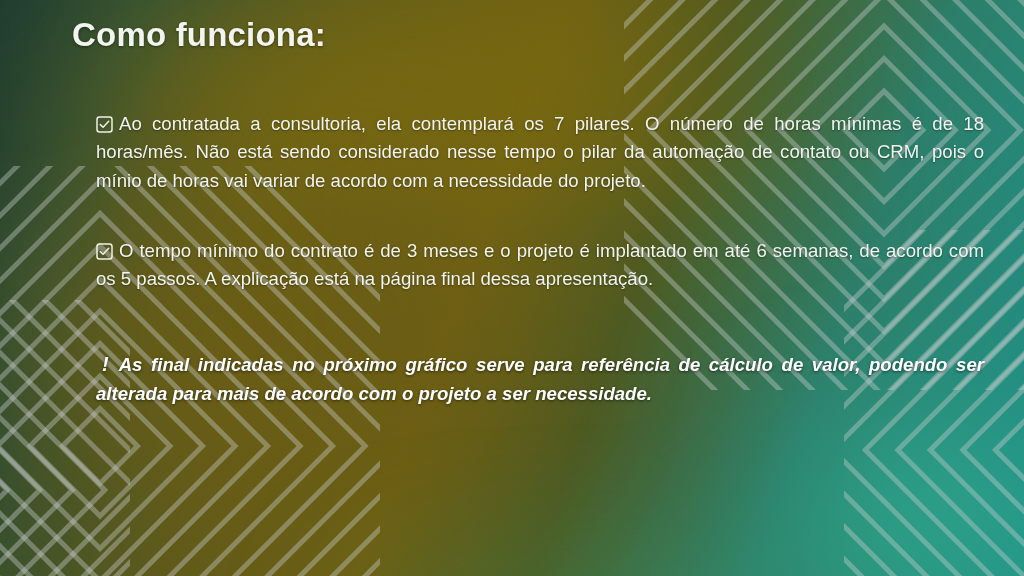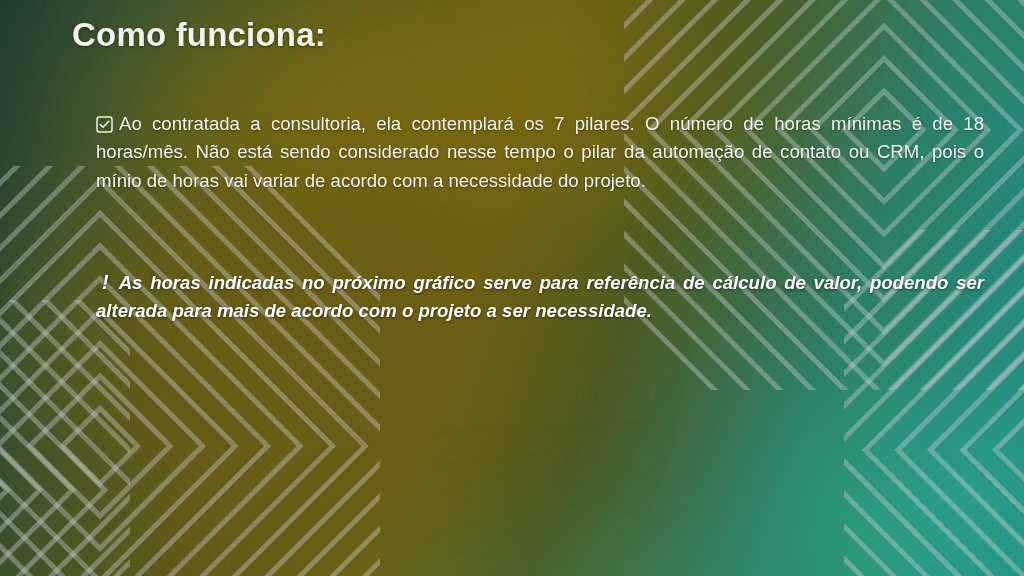--- a/index.html
+++ b/index.html
@@ -242,24 +242,33 @@
           <svg width="17" height="17" viewBox="0 0 17 17">
             <rect x="1" y="1" width="15" height="15" rx="2.5" ry="2.5" fill="none" stroke="#eef1ea" stroke-width="1.5"></rect>
             <path d="M4.3 8.6 L7.1 11.3 L12.7 5.2" fill="none" stroke="#eef1ea" stroke-width="1.5" stroke-linecap="round" stroke-linejoin="round"></path>
           </svg>
         </span><span>Ao contratada a consultoria, ela contemplará os 7 pilares. O número de horas mínimas é de 18 horas/mês. Não está sendo considerado nesse tempo o pilar da automação de contato ou CRM, pois o mínio de horas vai variar de acordo com a</span>
         <span class="tail">necessidade do projeto.</span>
       </div>
 
       <div class="spacer-1"></div>
 
+      <div class="bullet">
+        <span class="check-icon">
+          <svg width="17" height="17" viewBox="0 0 17 17">
+            <rect x="1" y="1" width="15" height="15" rx="2.5" ry="2.5" fill="none" stroke="#eef1ea" stroke-width="1.5"></rect>
+            <path d="M4.3 8.6 L7.1 11.3 L12.7 5.2" fill="none" stroke="#eef1ea" stroke-width="1.5" stroke-linecap="round" stroke-linejoin="round"></path>
+          </svg>
+        </span><span>O tempo mínimo do contrato é de 3 meses e o projeto é implantado em até 6 semanas, de acordo com os 5 passos. A explicação está na página final dessa</span>
+        <span class="tail">apresentação.</span>
+      </div>
 
       <div class="spacer-1"></div>
 
 
       <div class="note">
-        <span class="bang">!</span><span>As horas indicadas no próximo gráfico serve para referência de cálculo de valor, podendo ser alterada para mais de acordo com o projeto a ser</span>
+        <span class="bang">!</span><span>As final indicadas no próximo gráfico serve para referência de cálculo de valor, podendo ser alterada para mais de acordo com o projeto a ser</span>
         <span class="tail">necessidade.</span>
       </div>
 
     </div>
   </div>
 </div>
 
 </body></html>

